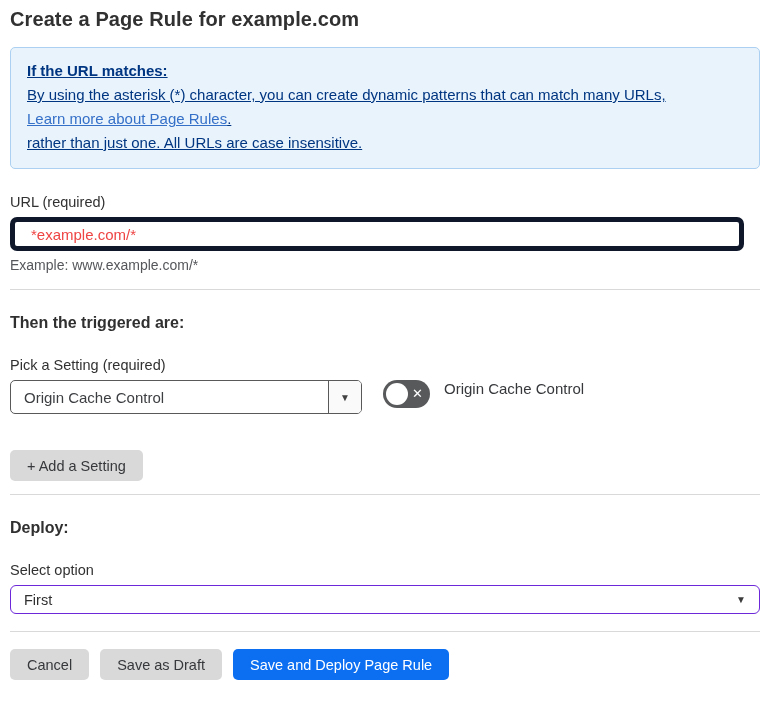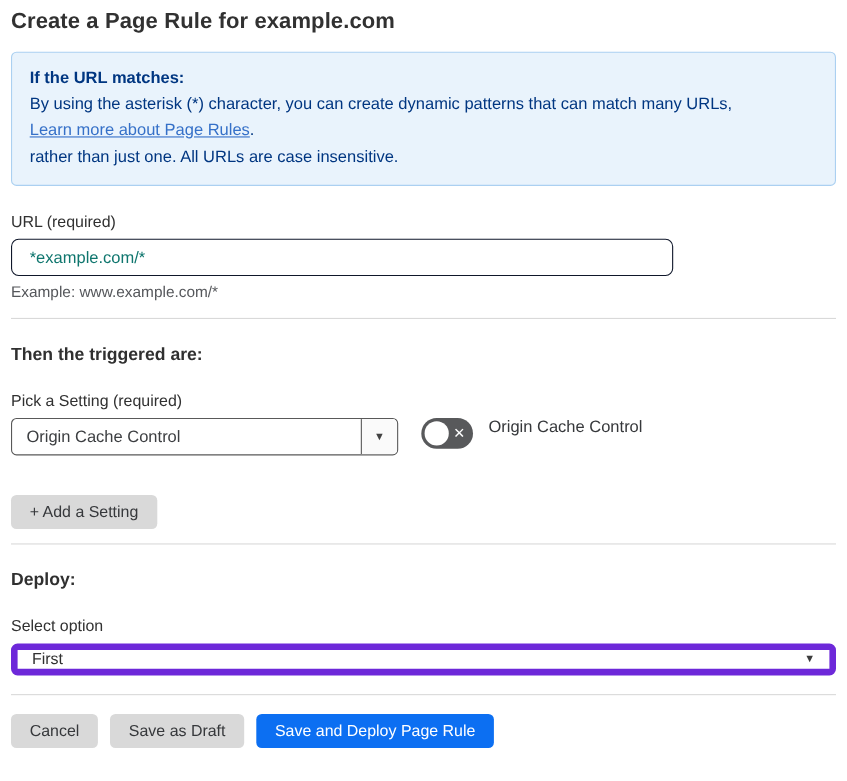--- a/index.html
+++ b/index.html
@@ -24,47 +24,48 @@
 
   
   .info-box {
     background: #e9f3fc;
     border: 1px solid #abd0f1;
     border-radius: 5px;
     padding: 11px 16px 13px 16px;
     color: #003681;
     font-size: 15px;
     line-height: 24px;
+    text-decoration: underline;
   }
   .info-heading { font-weight: 700; }
   .info-line { }
   .info-link {
     color: #3570c8;
     text-decoration: underline;
     cursor: pointer;
   }
   .info-link-suffix { color: #003681; }
 
   
   .field-label {
     margin-top: 25px;
     font-size: 14.5px;
     color: #313131;
   }
   .url-input {
     display: block;
     margin-top: 7px;
-    width: 602px;
+    width: 734px;
     height: 34px;
-    border: 1px solid #0f172a;
+    border: 5px solid #0f172a;
     border-radius: 7px;
     padding: 0 16px;
     font-family: "Liberation Sans", sans-serif;
     font-size: 15px;
-    color: #0f766e;
+    color: #ef4444;
     background: #ffffff;
     outline: none;
   }
   .example-text {
     margin-top: 6px;
     font-size: 14px;
     color: #55575b;
   }
 
   .divider {
@@ -167,21 +168,21 @@
 
   .add-setting-btn { margin-top: 36px; }
 
   .divider-tight { border: none; border-top: 1px solid #d9d9d9; margin: 13px 0 0 0; }
 
   
   .order-select {
     margin-top: 7px;
     width: 750px;
     height: 29px;
-    border: 6px solid #6d28d9;
+    border: 1px solid #6d28d9;
     border-radius: 6px;
     display: flex;
     align-items: center;
     padding: 0 13px;
     font-size: 14.5px;
     color: #303030;
     background: #ffffff;
     cursor: pointer;
   }
   .order-select .select-caret {

